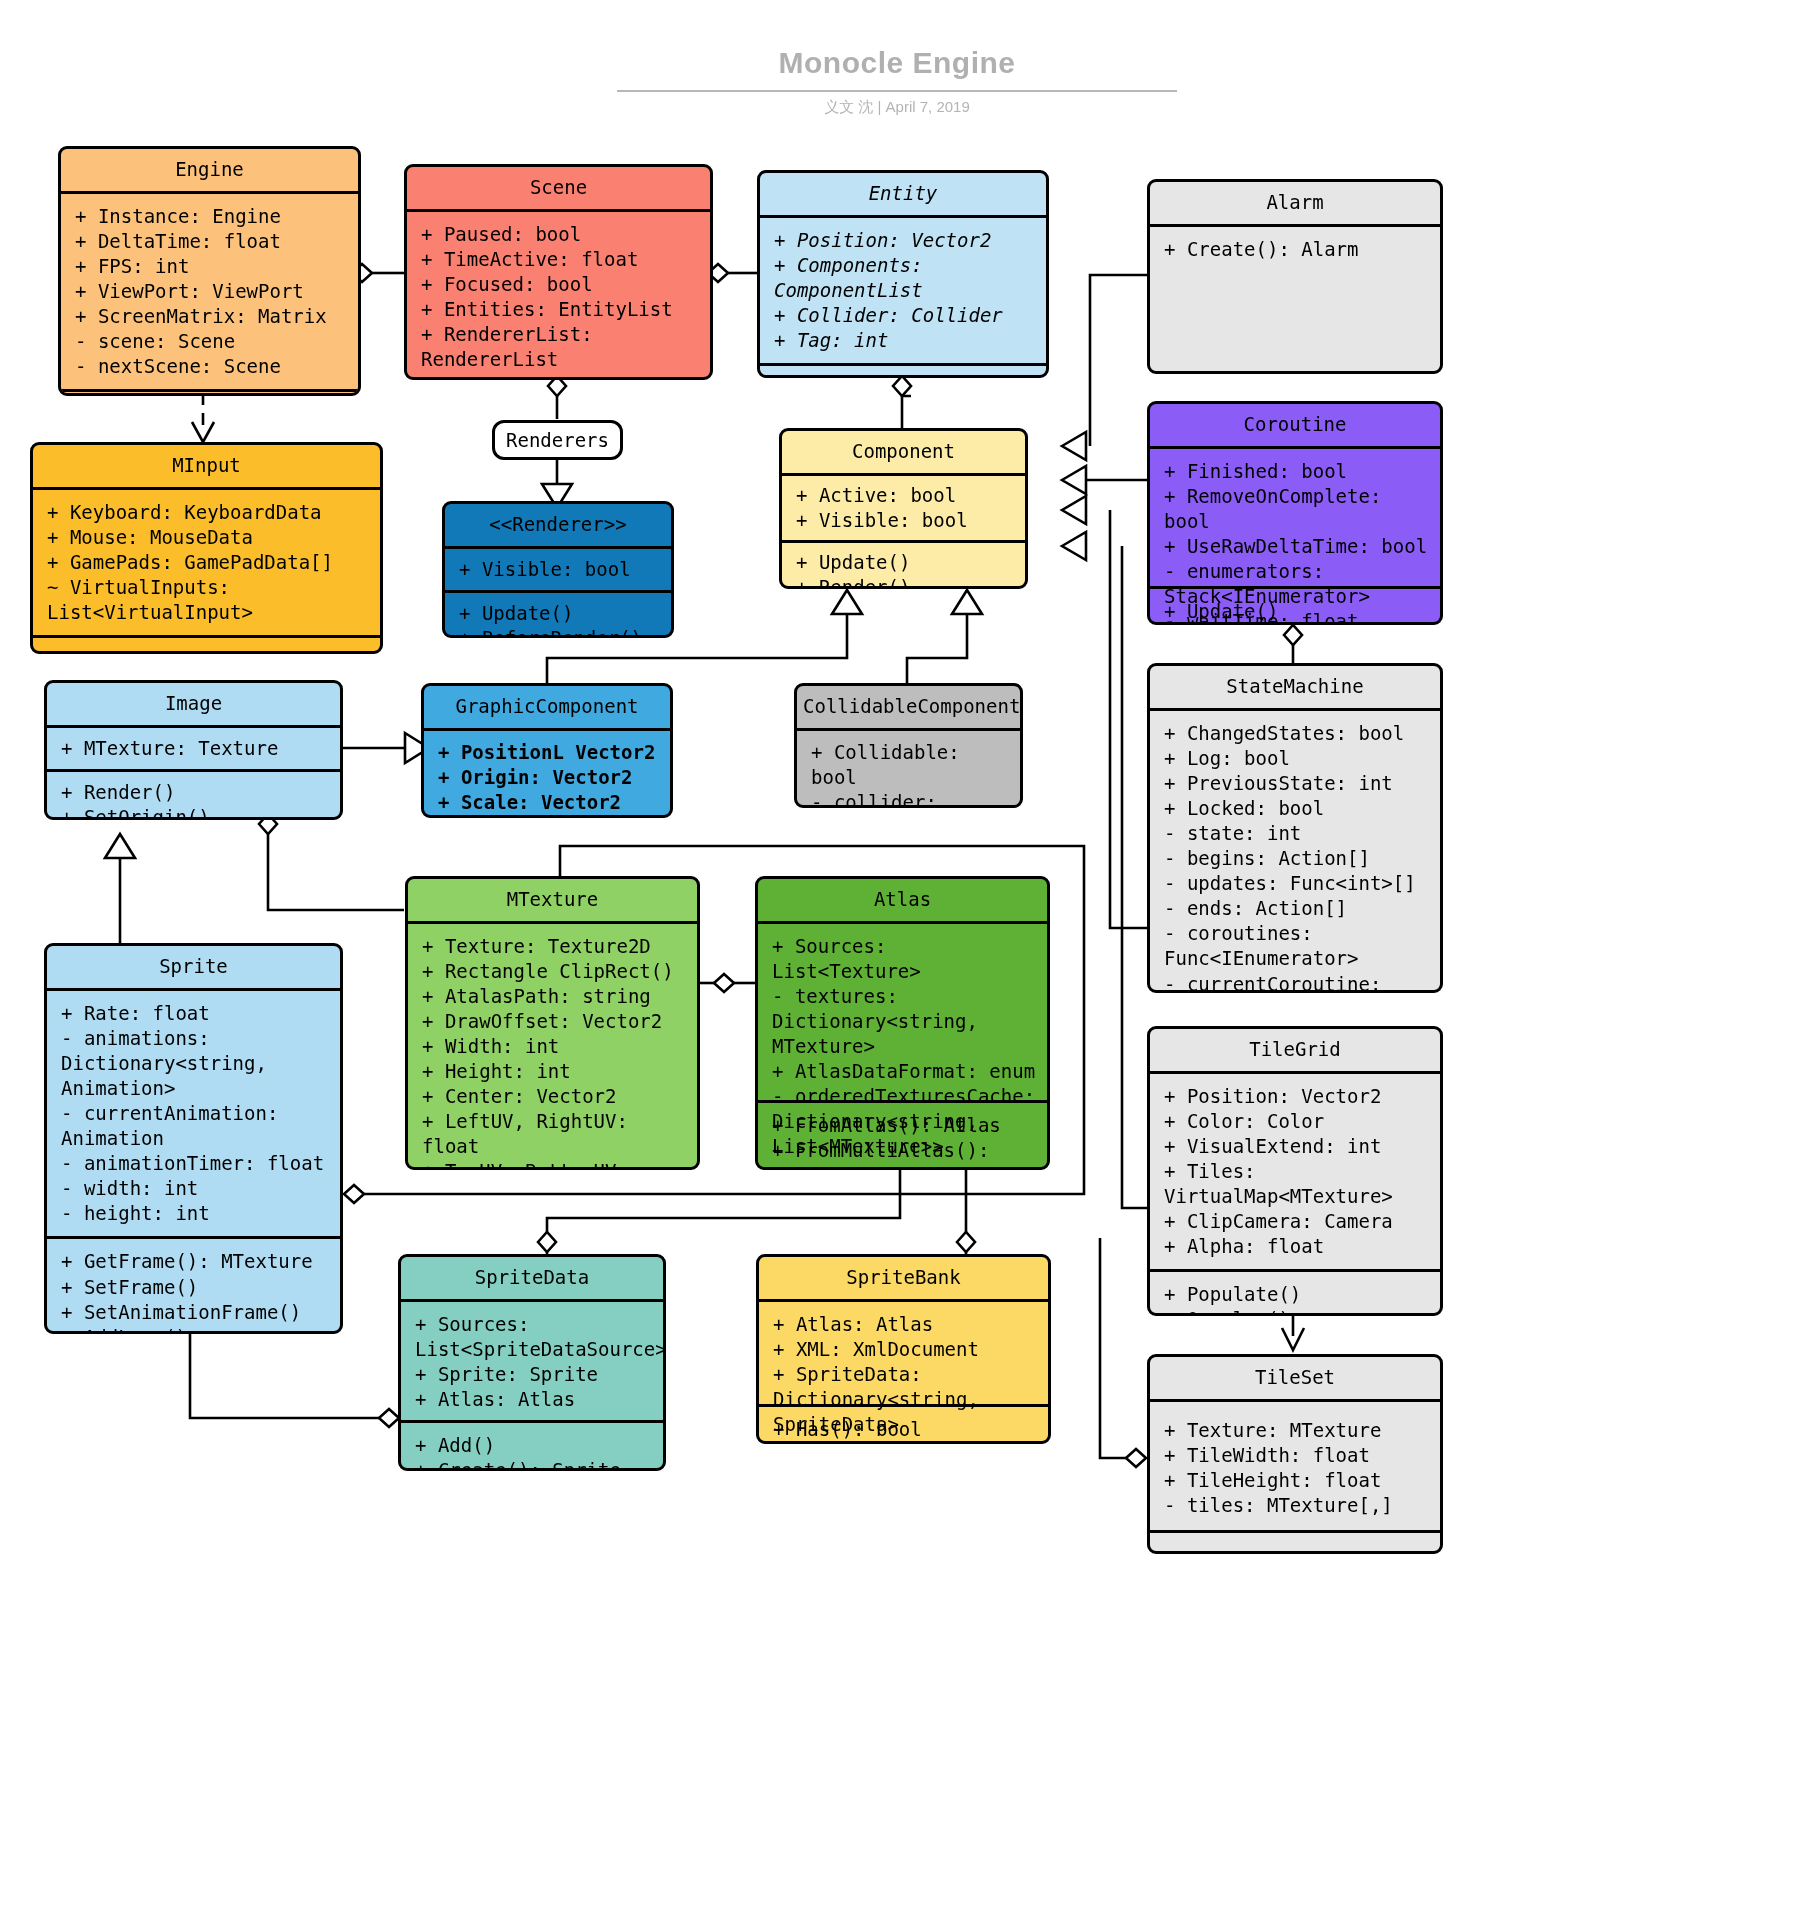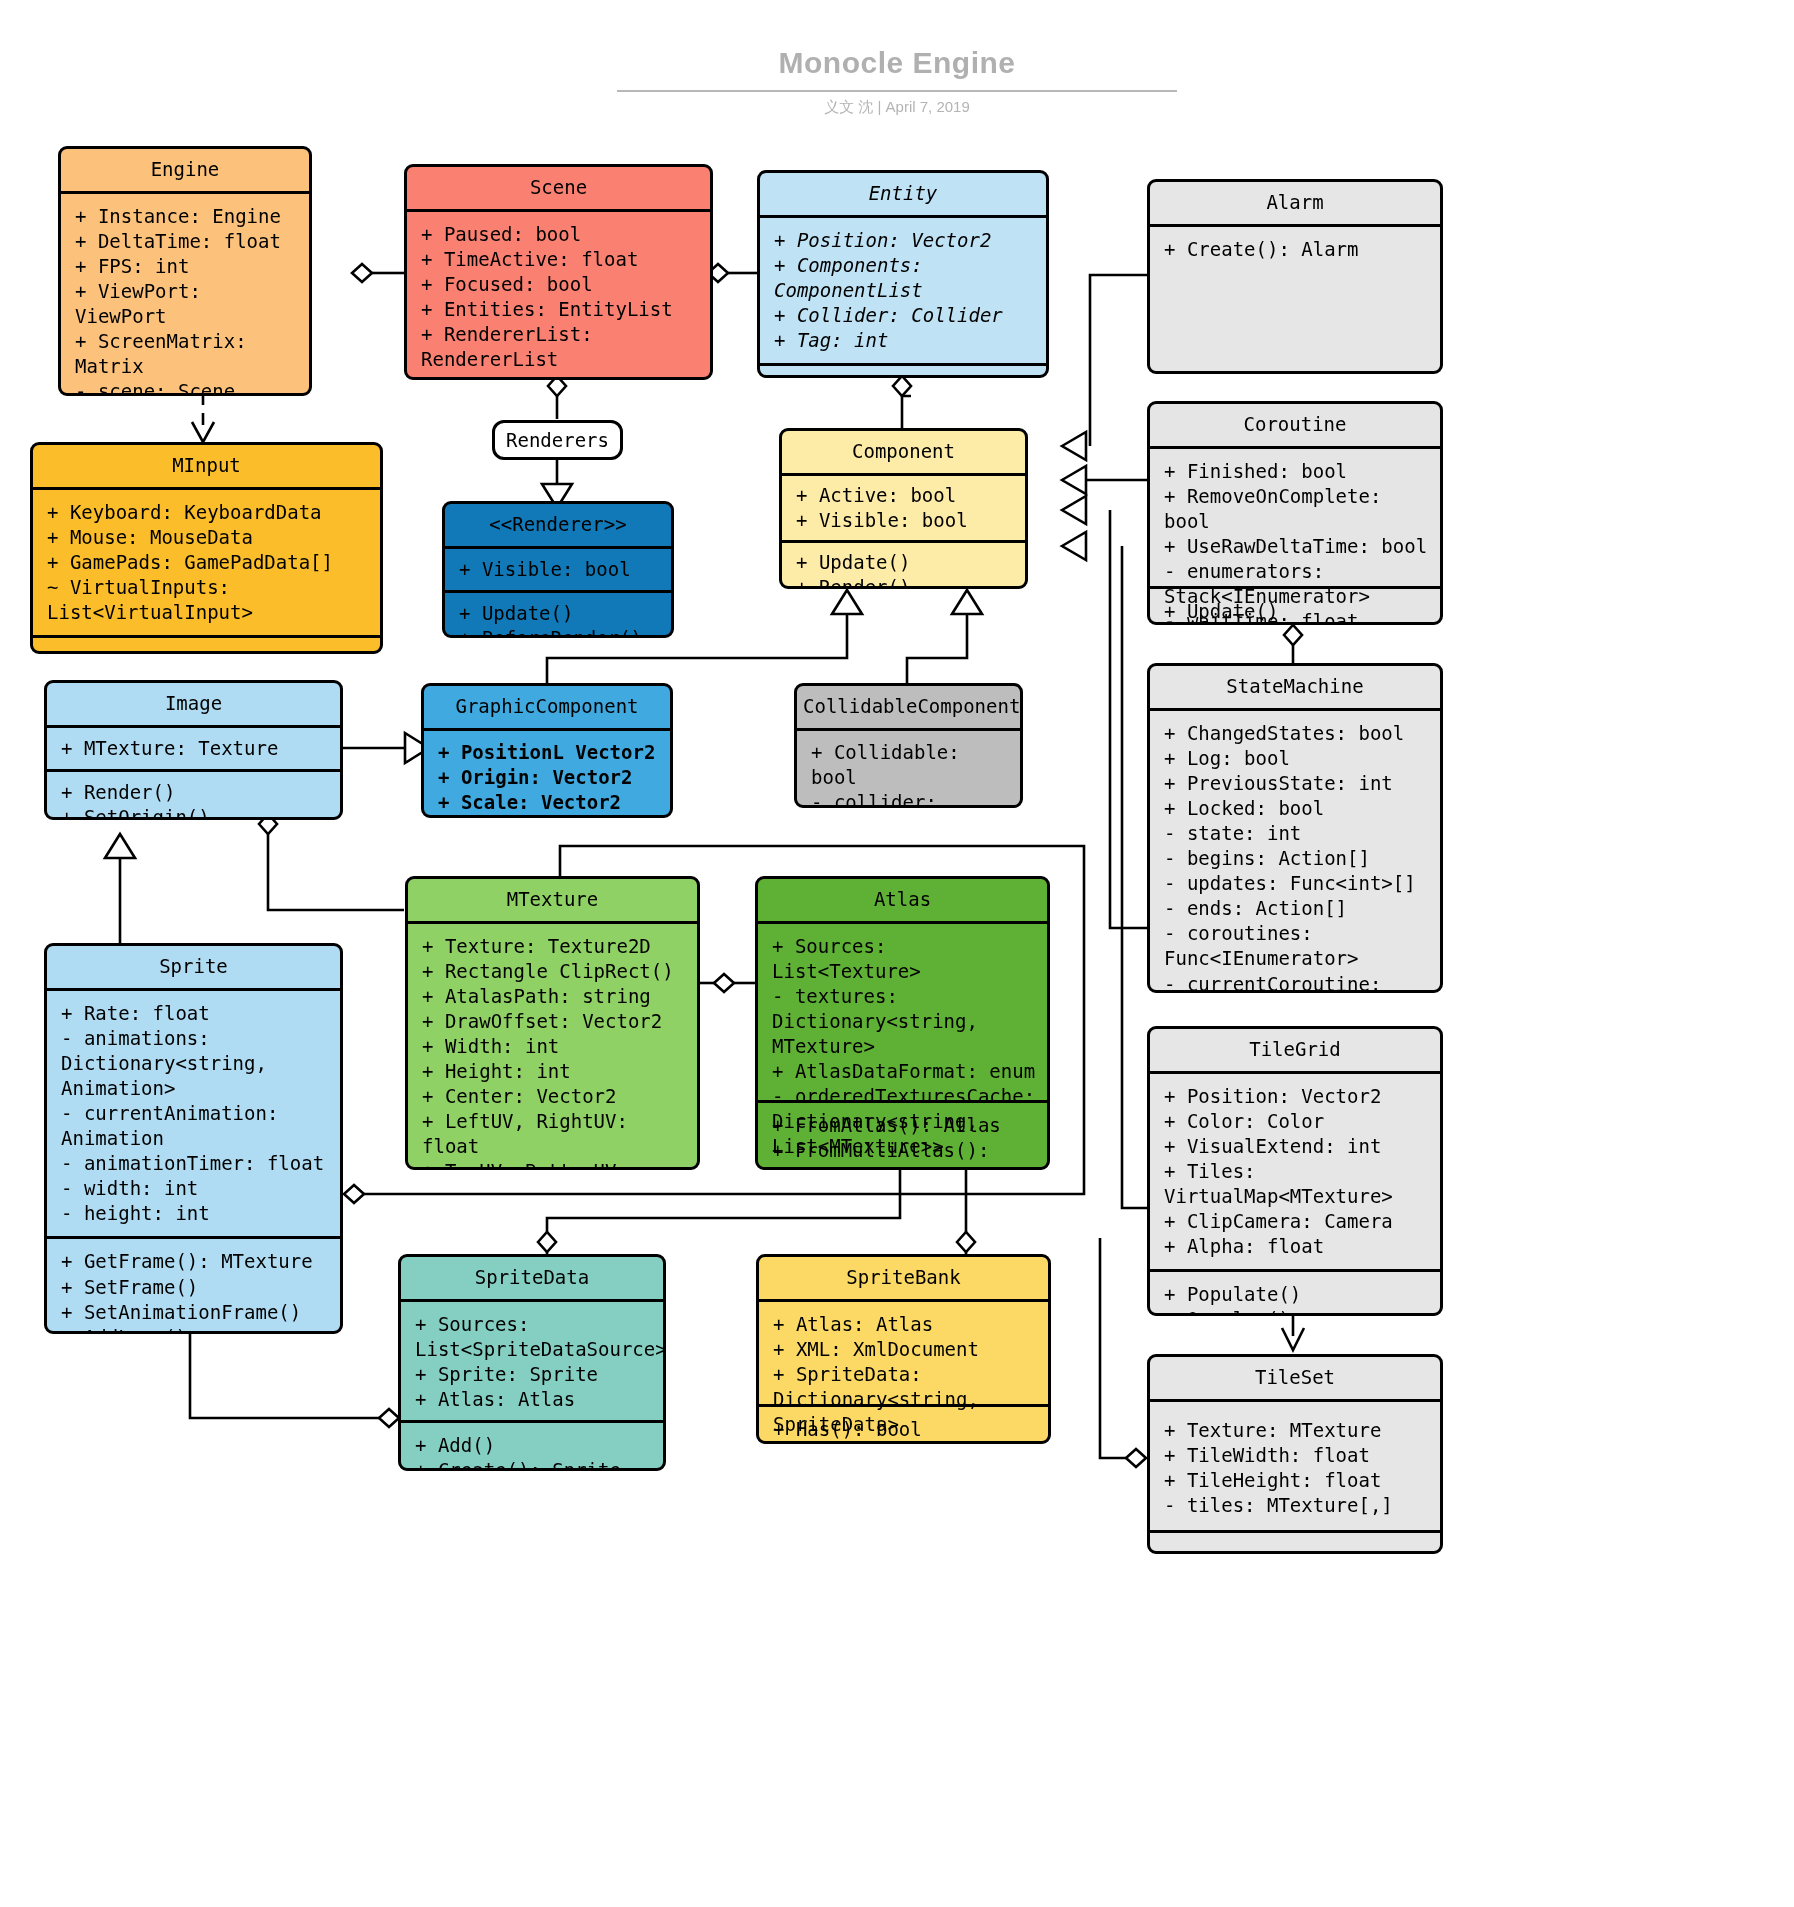--- a/index.html
+++ b/index.html
@@ -153,21 +153,21 @@
 
       <path d="M1293,1298 L1293,1318"></path>
       <path d="M1282,1310 L1293,1332 L1304,1310"></path>
 
       <path d="M1145,1440 L1136,1440"></path>
       <path d="M1136,1431 L1126,1440 L1136,1449 L1146,1440 Z" fill="#fff"></path>
       <path d="M1126,1440 L1100,1440 L1100,1220"></path>
     </g>
   </svg>
 
-  <div class="uml" style="left:58px;top:128px;width:254px;height:250px;background:#FCC27C;">
+  <div class="uml" style="left:58px;top:128px;width:303px;height:250px;background:#FCC27C;">
     <div class="hdr">Engine</div>
     <div class="sect">
       <div>+ Instance: Engine</div>
       <div>+ DeltaTime: float</div>
       <div>+ FPS: int</div>
       <div>+ ViewPort: ViewPort</div>
       <div>+ ScreenMatrix: Matrix</div>
       <div>- scene: Scene</div>
       <div>- nextScene: Scene</div>
     </div>
@@ -249,21 +249,21 @@
   </div>
 
   <div class="uml" style="left:1147px;top:161px;width:296px;height:195px;background:#E6E6E6;">
     <div class="hdr">Alarm</div>
     <div class="sect">
       <div>+ Create(): Alarm</div>
 
     </div>
   </div>
 
-  <div class="uml" style="left:1147px;top:383px;width:296px;height:224px;background:#e5e5e5;">
+  <div class="uml" style="left:1147px;top:383px;width:296px;height:224px;background:#8b5cf6;">
     <div class="hdr">Coroutine</div>
     <div class="sect" style="height:117px;">
       <div>+ Finished: bool</div>
       <div>+ RemoveOnComplete: bool</div>
       <div>+ UseRawDeltaTime: bool</div>
       <div>- enumerators: Stack&lt;IEnumerator&gt;</div>
       <div>- waitTime: float</div>
 
     </div>
     <div class="sect">

